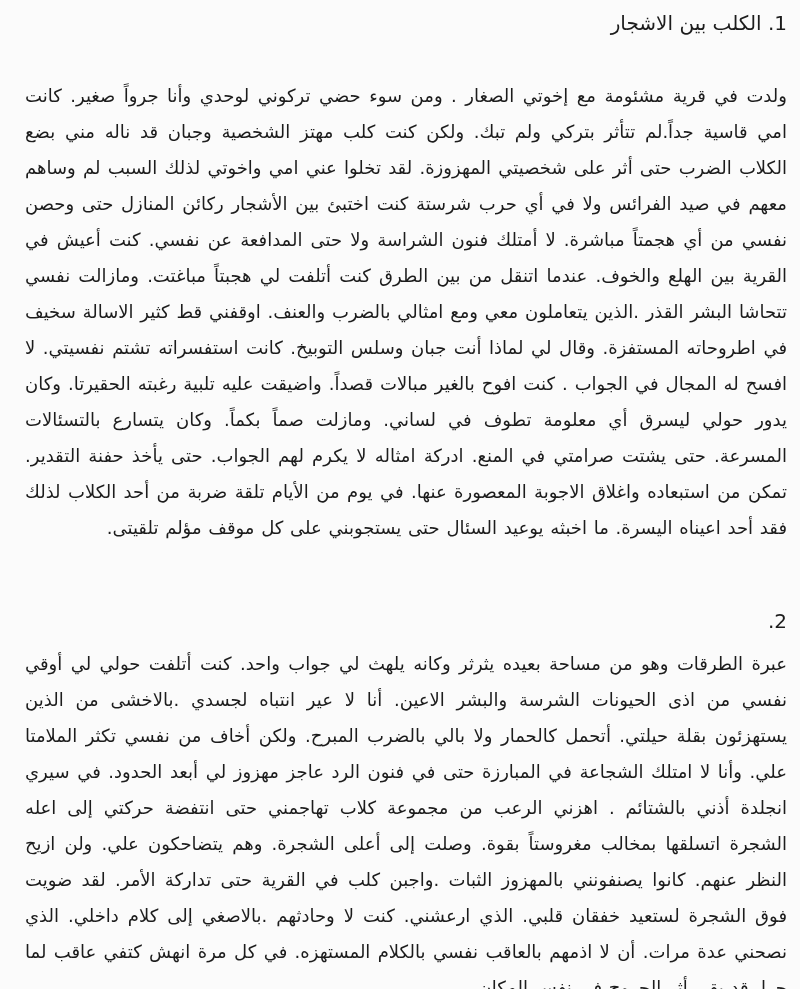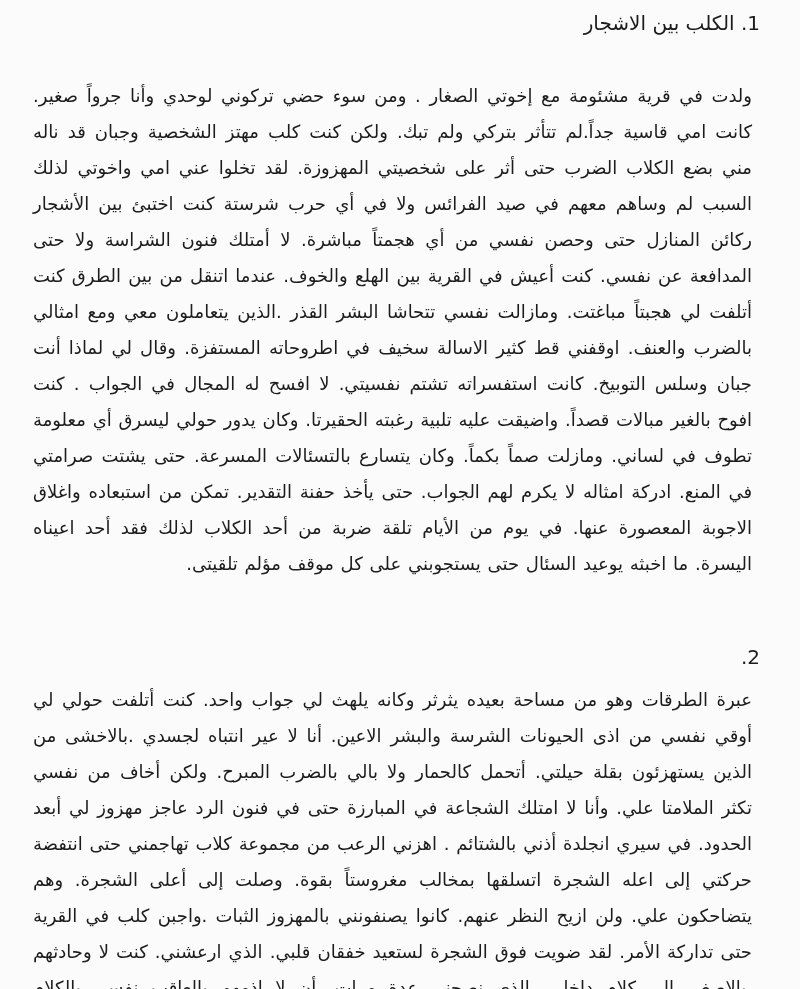--- a/index.html
+++ b/index.html
@@ -5,41 +5,41 @@
   html, body {
     margin: 0;
     padding: 0;
     background: #fbfbfb;
   }
   .page {
     position: relative;
     width: 800px;
     height: 989px;
     box-sizing: border-box;
-    padding: 10px 40px 0 25px;
+    padding: 10px 13px 0 25px;
     background: #fbfbfb;
     color: #1c1c1c;
     direction: rtl;
     font-family: "DejaVu Sans", sans-serif;
     overflow: hidden;
   }
   .section-heading {
     font-size: 20px;
     font-weight: normal;
     line-height: 26px;
     margin: 0 0 42px 0;
     text-align: right;
   }
   .section-heading.second {
     margin: 62px 0 12px 0;
   }
   .section-body {
     font-size: 18px;
     line-height: 36px;
-    margin: 8px;
+    margin: 0;
     text-align: justify;
     text-justify: inter-word;
     word-spacing: 1px;
   }
 </style>
 </head>
 <body>
 
 <div class="page" dir="rtl">
 

